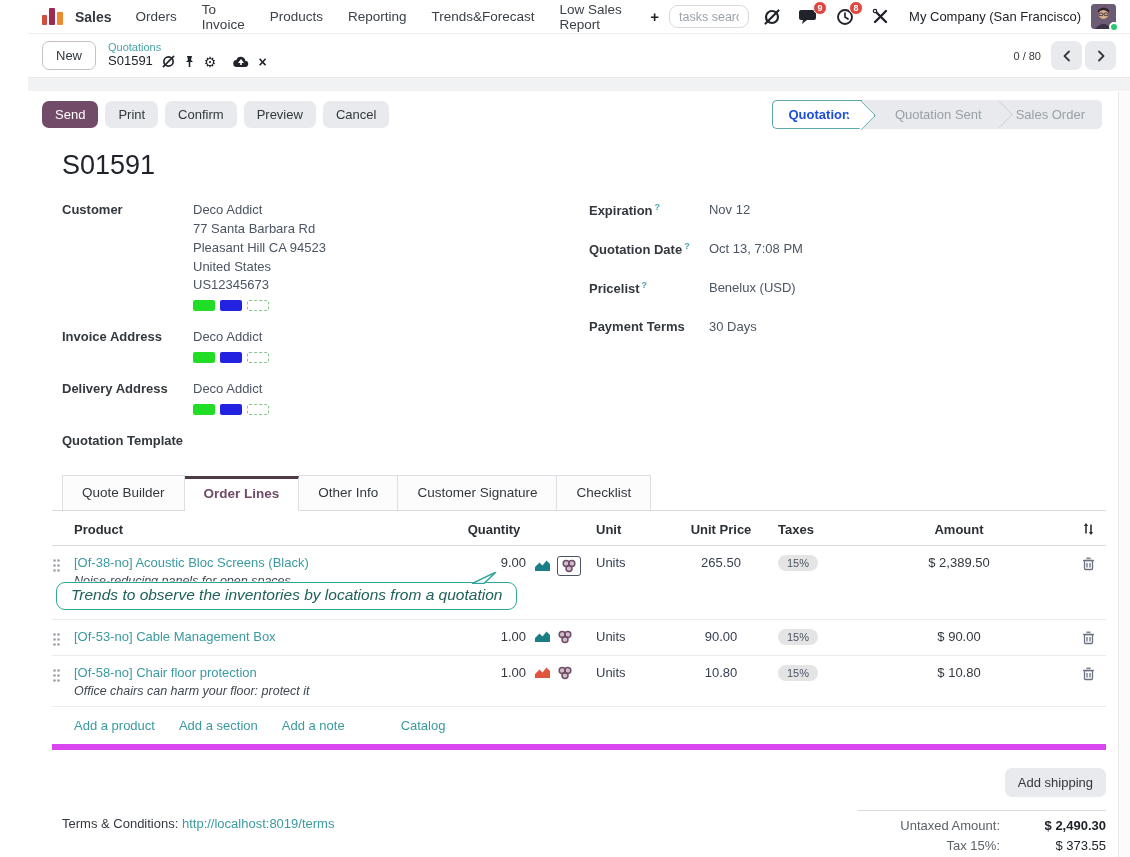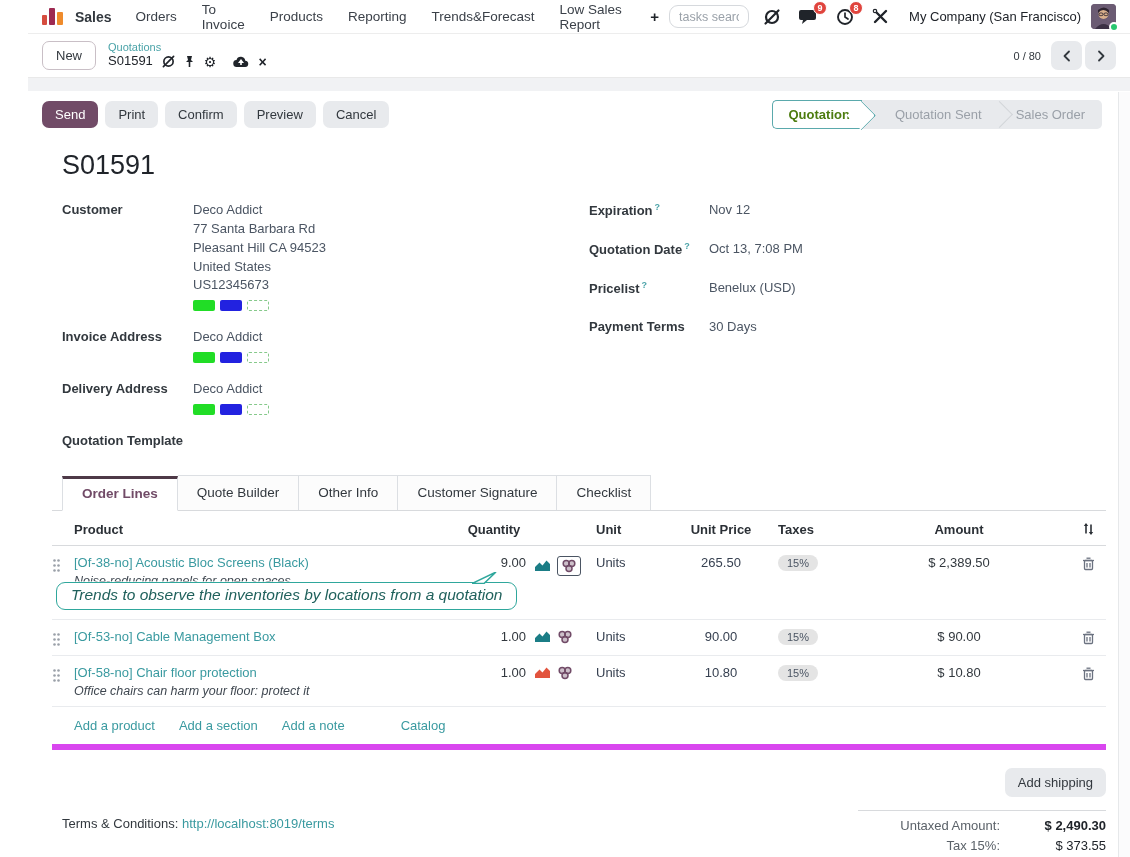--- a/index.html
+++ b/index.html
@@ -52,21 +52,21 @@
   
   .statusbar { display:flex; align-items:center; padding:9px 14px 9px 14px; background:#fff; }
   .sb-btn { padding:6px 13px; border:none; border-radius:7px; background:#e8eaed; color:#32383e;
     font-size:13px; cursor:pointer; margin-right:7px; font-family:"Liberation Sans", sans-serif; }
   .sb-btn.primary { background:#714b67; color:#fff; }
   .statusbar .spacer { flex:1; }
   .pipeline { display:flex; align-items:stretch; background:#e8eaed; border-radius:5px;
     font-size:13px; margin-right:14px; }
   .step { padding:7px 17px; color:#9aa0a8; position:relative; white-space:nowrap; cursor:pointer; }
   .step.active { background:#fff; border:1px solid #5aa9ac; border-right:none; border-radius:5px 0 0 5px;
-    color:#4d7c0f; font-weight:700; padding:6px 12px 6px 16px; margin-right:16px; z-index:2; }
+    color:#1d4ed8; font-weight:700; padding:6px 12px 6px 16px; margin-right:16px; z-index:2; }
   .step.active::after { content:''; position:absolute; top:4px; right:-10px; width:20px; height:20px;
     background:#fff; border-top:1px solid #5aa9ac; border-right:1px solid #5aa9ac;
     transform:rotate(45deg); border-radius:0 3px 0 0; }
   .step.sep::before { content:''; position:absolute; left:-9px; top:5px; width:18px; height:18px;
     border-top:1px solid #d2d5d9; border-right:1px solid #d2d5d9; transform:rotate(45deg); }
 
   
   .sheet { padding:8px 24px 0 24px; background:#fff; }
   .doc-title { font-size:27px; font-weight:500; color:#20242a; margin:4px 0 20px 10px; }
   .formgrid { display:flex; margin-left:10px; }
@@ -326,22 +326,22 @@
           <span class="fvalue">Benelux (USD)</span>
         </div>
         <div class="frow">
           <span class="flabel">Payment Terms</span>
           <span class="fvalue">30 Days</span>
         </div>
       </div>
     </div>
 
     <div class="tabs">
+      <span class="tab">Quote Builder</span>
       <span class="tab active">Order Lines</span>
-      <span class="tab">Quote Builder</span>
       <span class="tab">Other Info</span>
       <span class="tab">Customer Signature</span>
       <span class="tab">Checklist</span>
     </div>
 
     <div class="olist">
       <div class="ohead">
         <span></span>
         <span>Product</span>
         <span class="r">Quantity</span>

